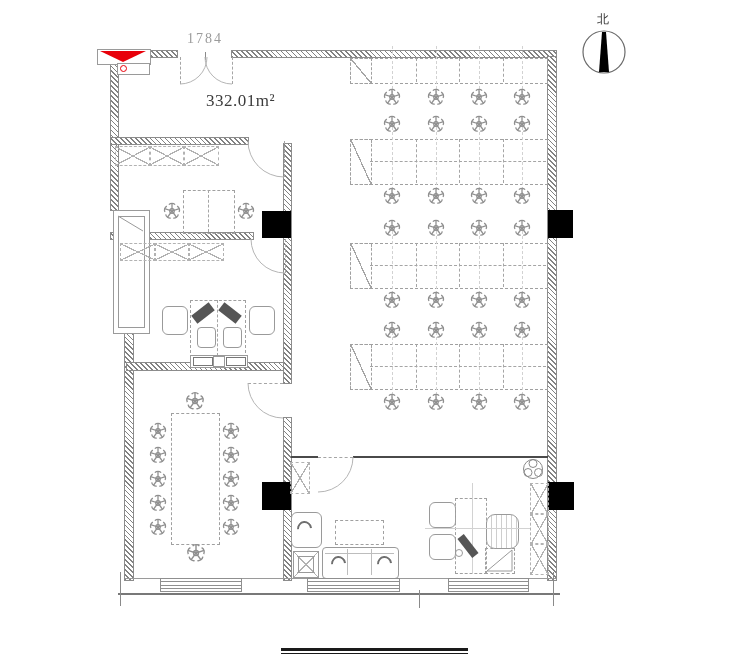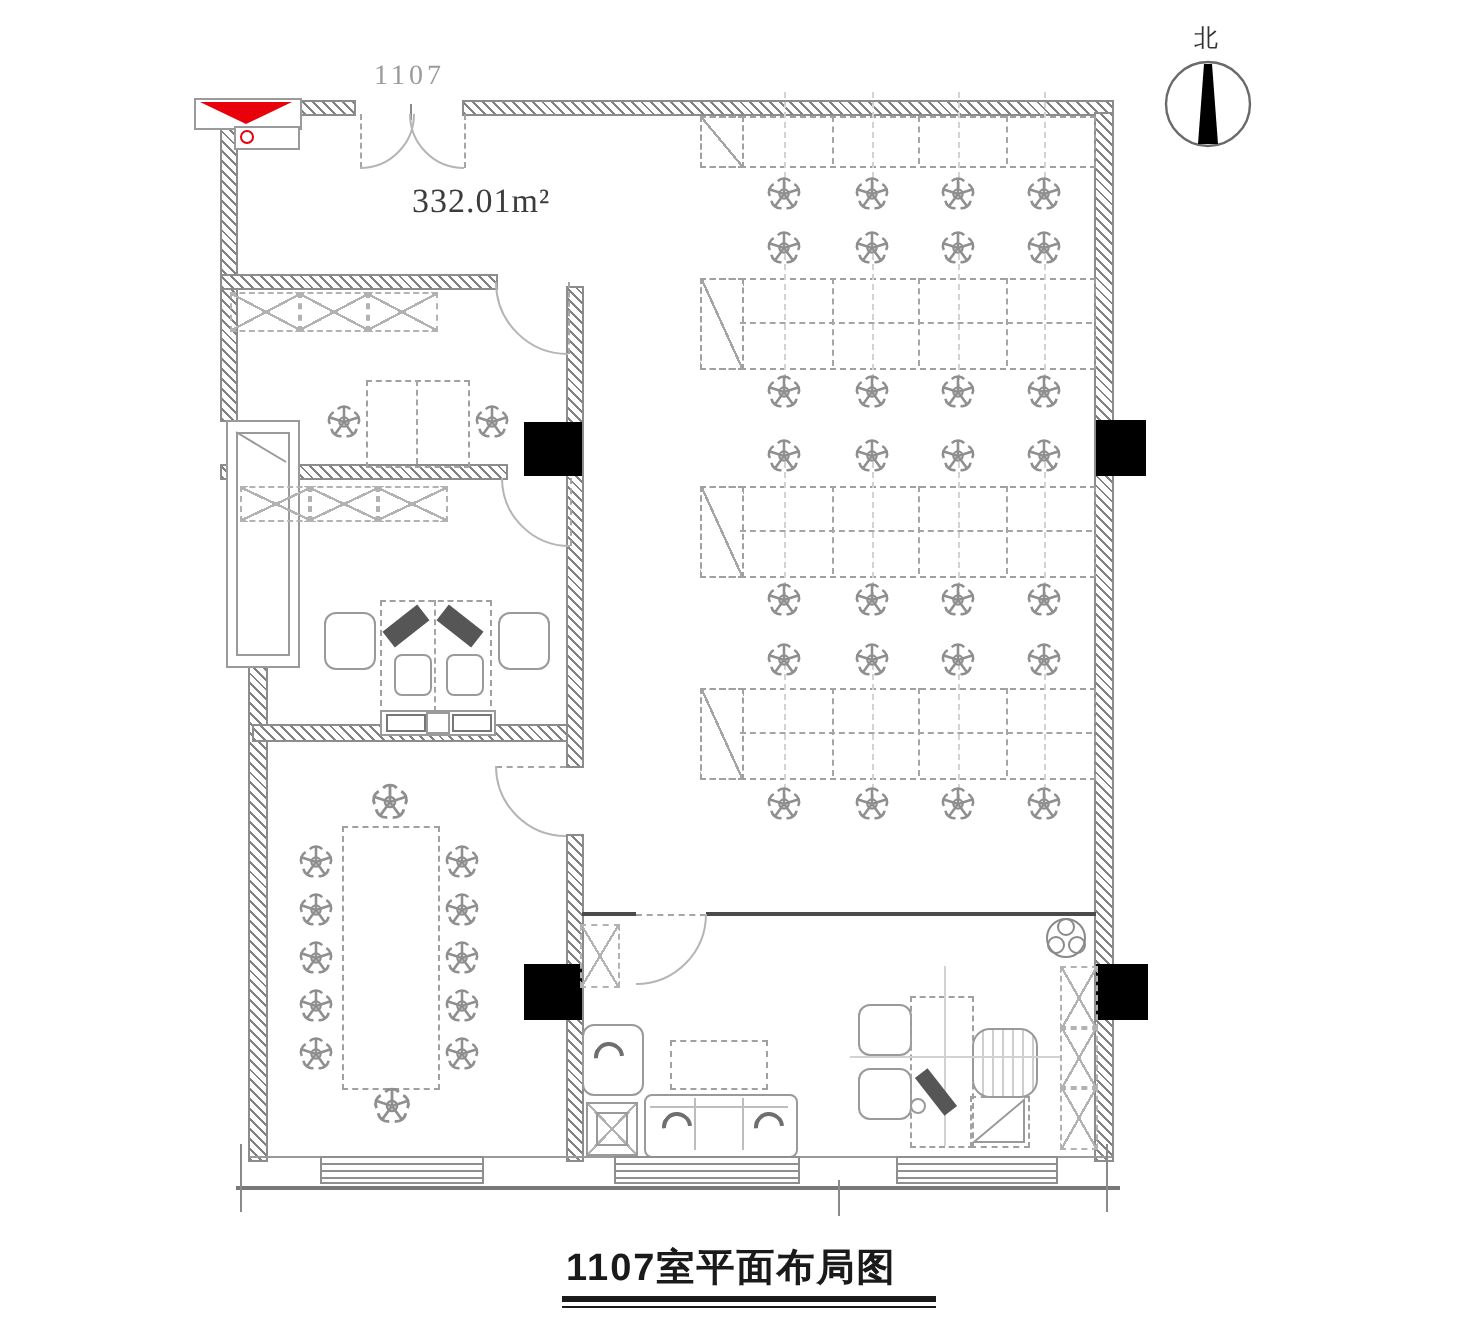--- a/index.html
+++ b/index.html
@@ -172,24 +172,23 @@
 
   <div class="band" style="left:125px;top:578px;width:431px;height:14px;"></div>
   <div class="winbox" style="left:160px;top:578px;width:80px;height:12px;"></div>
   <div class="winbox" style="left:307px;top:578px;width:91px;height:12px;"></div>
   <div class="winbox" style="left:448px;top:578px;width:79px;height:12px;"></div>
   <div style="left:118px;top:593px;width:442px;height:0;border-top:2px solid #787878;"></div>
   <div class="tick" style="left:120px;top:572px;height:34px;"></div>
   <div class="tick" style="left:419px;top:590px;height:18px;"></div>
   <div class="tick" style="left:553px;top:572px;height:34px;"></div>
 
-  <div class="lbl" style="left:187px;top:31px;font-size:14px;color:#9b9b9b;letter-spacing:2px;">1107</div>
+  <div class="lbl" style="left:187px;top:31px;font-size:14px;color:#9b9b9b;letter-spacing:2px;">1784</div>
   <div class="lbl" style="left:206px;top:91px;font-size:17px;color:#3c3c3c;letter-spacing:.5px;">332.01m²</div>
   <div class="lbl" style="left:597px;top:11px;font-size:12px;color:#333;">北</div>
-  <div class="lbl" style="left:283px;top:621px;font-size:19px;font-weight:600;color:#1a1a1a;letter-spacing:1px;font-family:'Liberation Sans',sans-serif;">1107室平面布局图</div>
   <div class="uline" style="left:281px;top:648px;width:187px;height:2.5px;"></div>
   <div class="uline" style="left:281px;top:653px;width:187px;height:1px;"></div>
 
 <div class="dash" style="left: 350px; top: 58px; width: 196px; height: 24px;"></div>
     <div class="dash diag" style="left: 350px; top: 58px; width: 20px; height: 24px;"></div>
     <div class="vdash" style="left: 415.5px; top: 58px; height: 24px;"></div>
     <div class="vdash" style="left: 459px; top: 58px; height: 24px;"></div>
     <div class="vdash" style="left: 502.5px; top: 58px; height: 24px;"></div>
     <div class="vdash light" style="left: 392px; top: 46px; height: 48px;"></div>
     <div class="vdash light" style="left: 436px; top: 46px; height: 48px;"></div>

